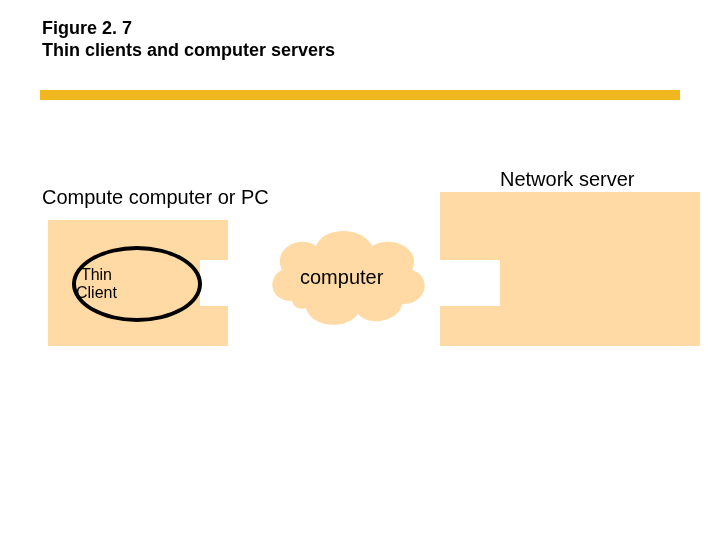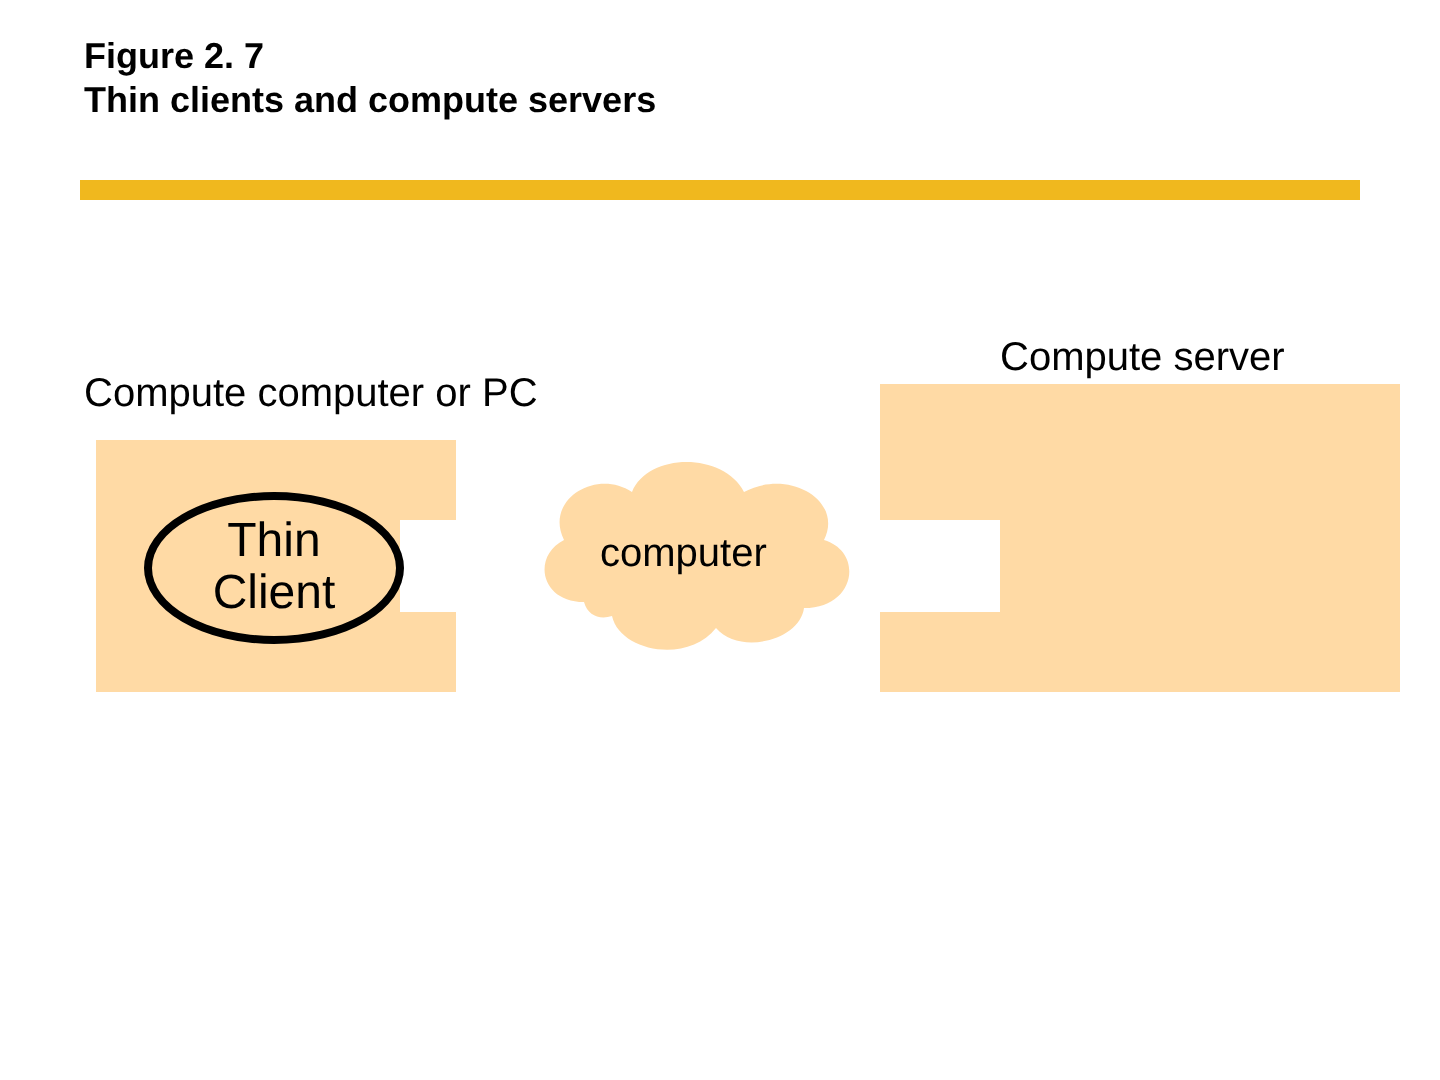--- a/index.html
+++ b/index.html
@@ -104,25 +104,24 @@
     z-index: 5;
   }
 
   
   .node {
     position: absolute;
     border: 4px solid #000;
     border-radius: 50%;
     background: transparent;
     text-align: center;
-    font-size: 24px;
+    font-size: 16px;
     line-height: 1.1;
     display: flex;
     align-items: center;
-    justify-content: center;
     box-sizing: border-box;
   }
   .node-left {
     left: 72px;
     top: 246px;
     width: 130px;
     height: 76px;
   }
   .node-left .inner { }
   .node-right {
@@ -131,26 +130,26 @@
     width: 160px;
     height: 76px;
   }
 </style>
 </head>
 <body>
 
 <div class="stage">
 
   <div class="fig-num">Figure 2. 7</div>
-  <div class="fig-title">Thin clients and compute servers</div>
+  <div class="fig-title">Thin clients and computer servers</div>
 
   <div class="accent-bar"></div>
 
   <div class="label-left">Compute computer or PC</div>
-  <div class="label-right">Compute server</div>
+  <div class="label-right">Network server</div>
 
   <div class="panel panel-right"></div>
   <div class="panel panel-left"></div>
 
   <div class="connector"></div>
 
   <div class="cloud-wrap">
     <svg viewBox="0 0 175 120" width="175" height="120">
       <path d="M30,85 C8,85 4,62 20,54 C10,34 36,18 54,30 C62,10 100,10 110,30 C132,18 160,34 150,54 C170,60 166,88 140,88 C138,104 108,112 96,98 C82,116 48,110 44,92 C38,94 32,92 30,85 Z" fill="#ffdaa5" stroke="none"></path>
     </svg>

